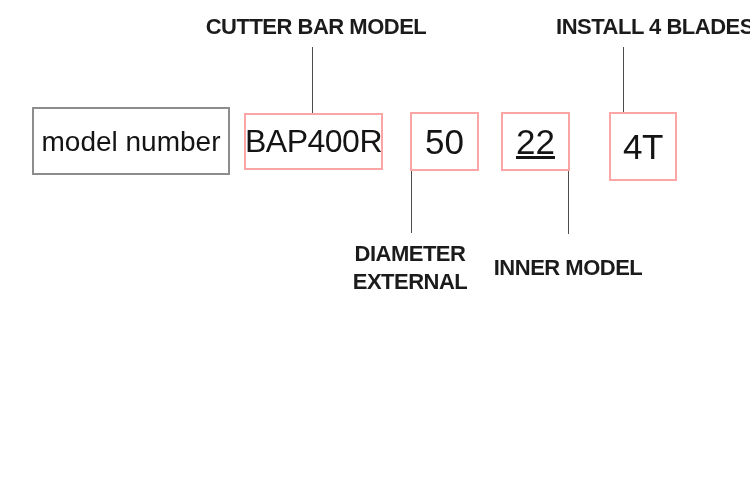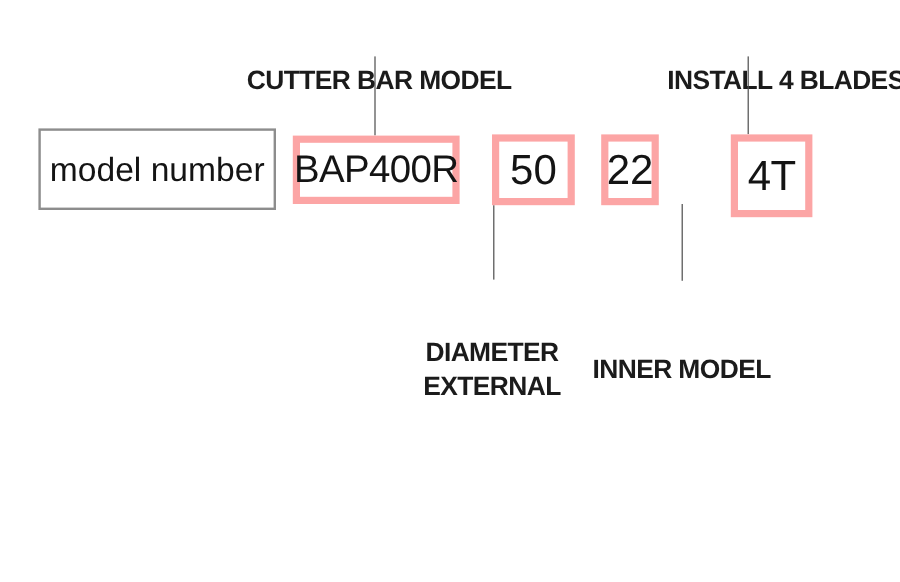--- a/index.html
+++ b/index.html
@@ -18,21 +18,20 @@
   }
   .toplabel, .botlabel {
     position: absolute;
     font-size: 22px;
     font-weight: 700;
     letter-spacing: -0.5px;
     line-height: 26px;
     text-align: center;
     color: #1b1b1b;
     white-space: nowrap;
-    margin-top: 40px;
   }
   .botlabel { line-height: 28px; }
   .botlabel span { display: block; }
   #lbl-cutter  { left: 196px; top: 14px; width: 240px; }
   #lbl-install { left: 535px; top: 14px; width: 240px; }
   #lbl-external { left: 312px; top: 240px; width: 196px; }
   #lbl-inner    { left: 470px; top: 254px; width: 196px; }
 
   .vline {
     position: absolute;
@@ -55,29 +54,29 @@
   }
   .title-box {
     left: 32px; top: 107px; width: 198px; height: 68px;
     border: 2px solid #8d8d8d;
     font-size: 28px;
     line-height: 33px;
     color: #141414;
     text-align: right;
   }
   .value-box {
-    border: 6px solid #fca5a5;
+    border: 2px solid #fca5a5;
     font-size: 35px;
     font-weight: 400;
     color: #141414;
     white-space: nowrap;
   }
   #box-model    { left: 244px; top: 113px; width: 139px; height: 57px; font-size: 32px; letter-spacing: -0.5px; }
   #box-diameter { left: 410px; top: 112px; width: 69px;  height: 59px; }
-  #box-hole     { left: 501px; top: 112px; width: 48px;  height: 59px; }
+  #box-hole     { left: 501px; top: 112px; width: 69px;  height: 59px; text-decoration: underline; }
   #box-blades   { left: 609px; top: 112px; width: 68px;  height: 69px; letter-spacing: -0.5px; }
 </style>
 </head>
 <body>
 
 <div class="canvas">
 
   <div class="toplabel" id="lbl-cutter">CUTTER BAR MODEL</div>
 
   <div class="toplabel" id="lbl-install">INSTALL 4 BLADES</div>

